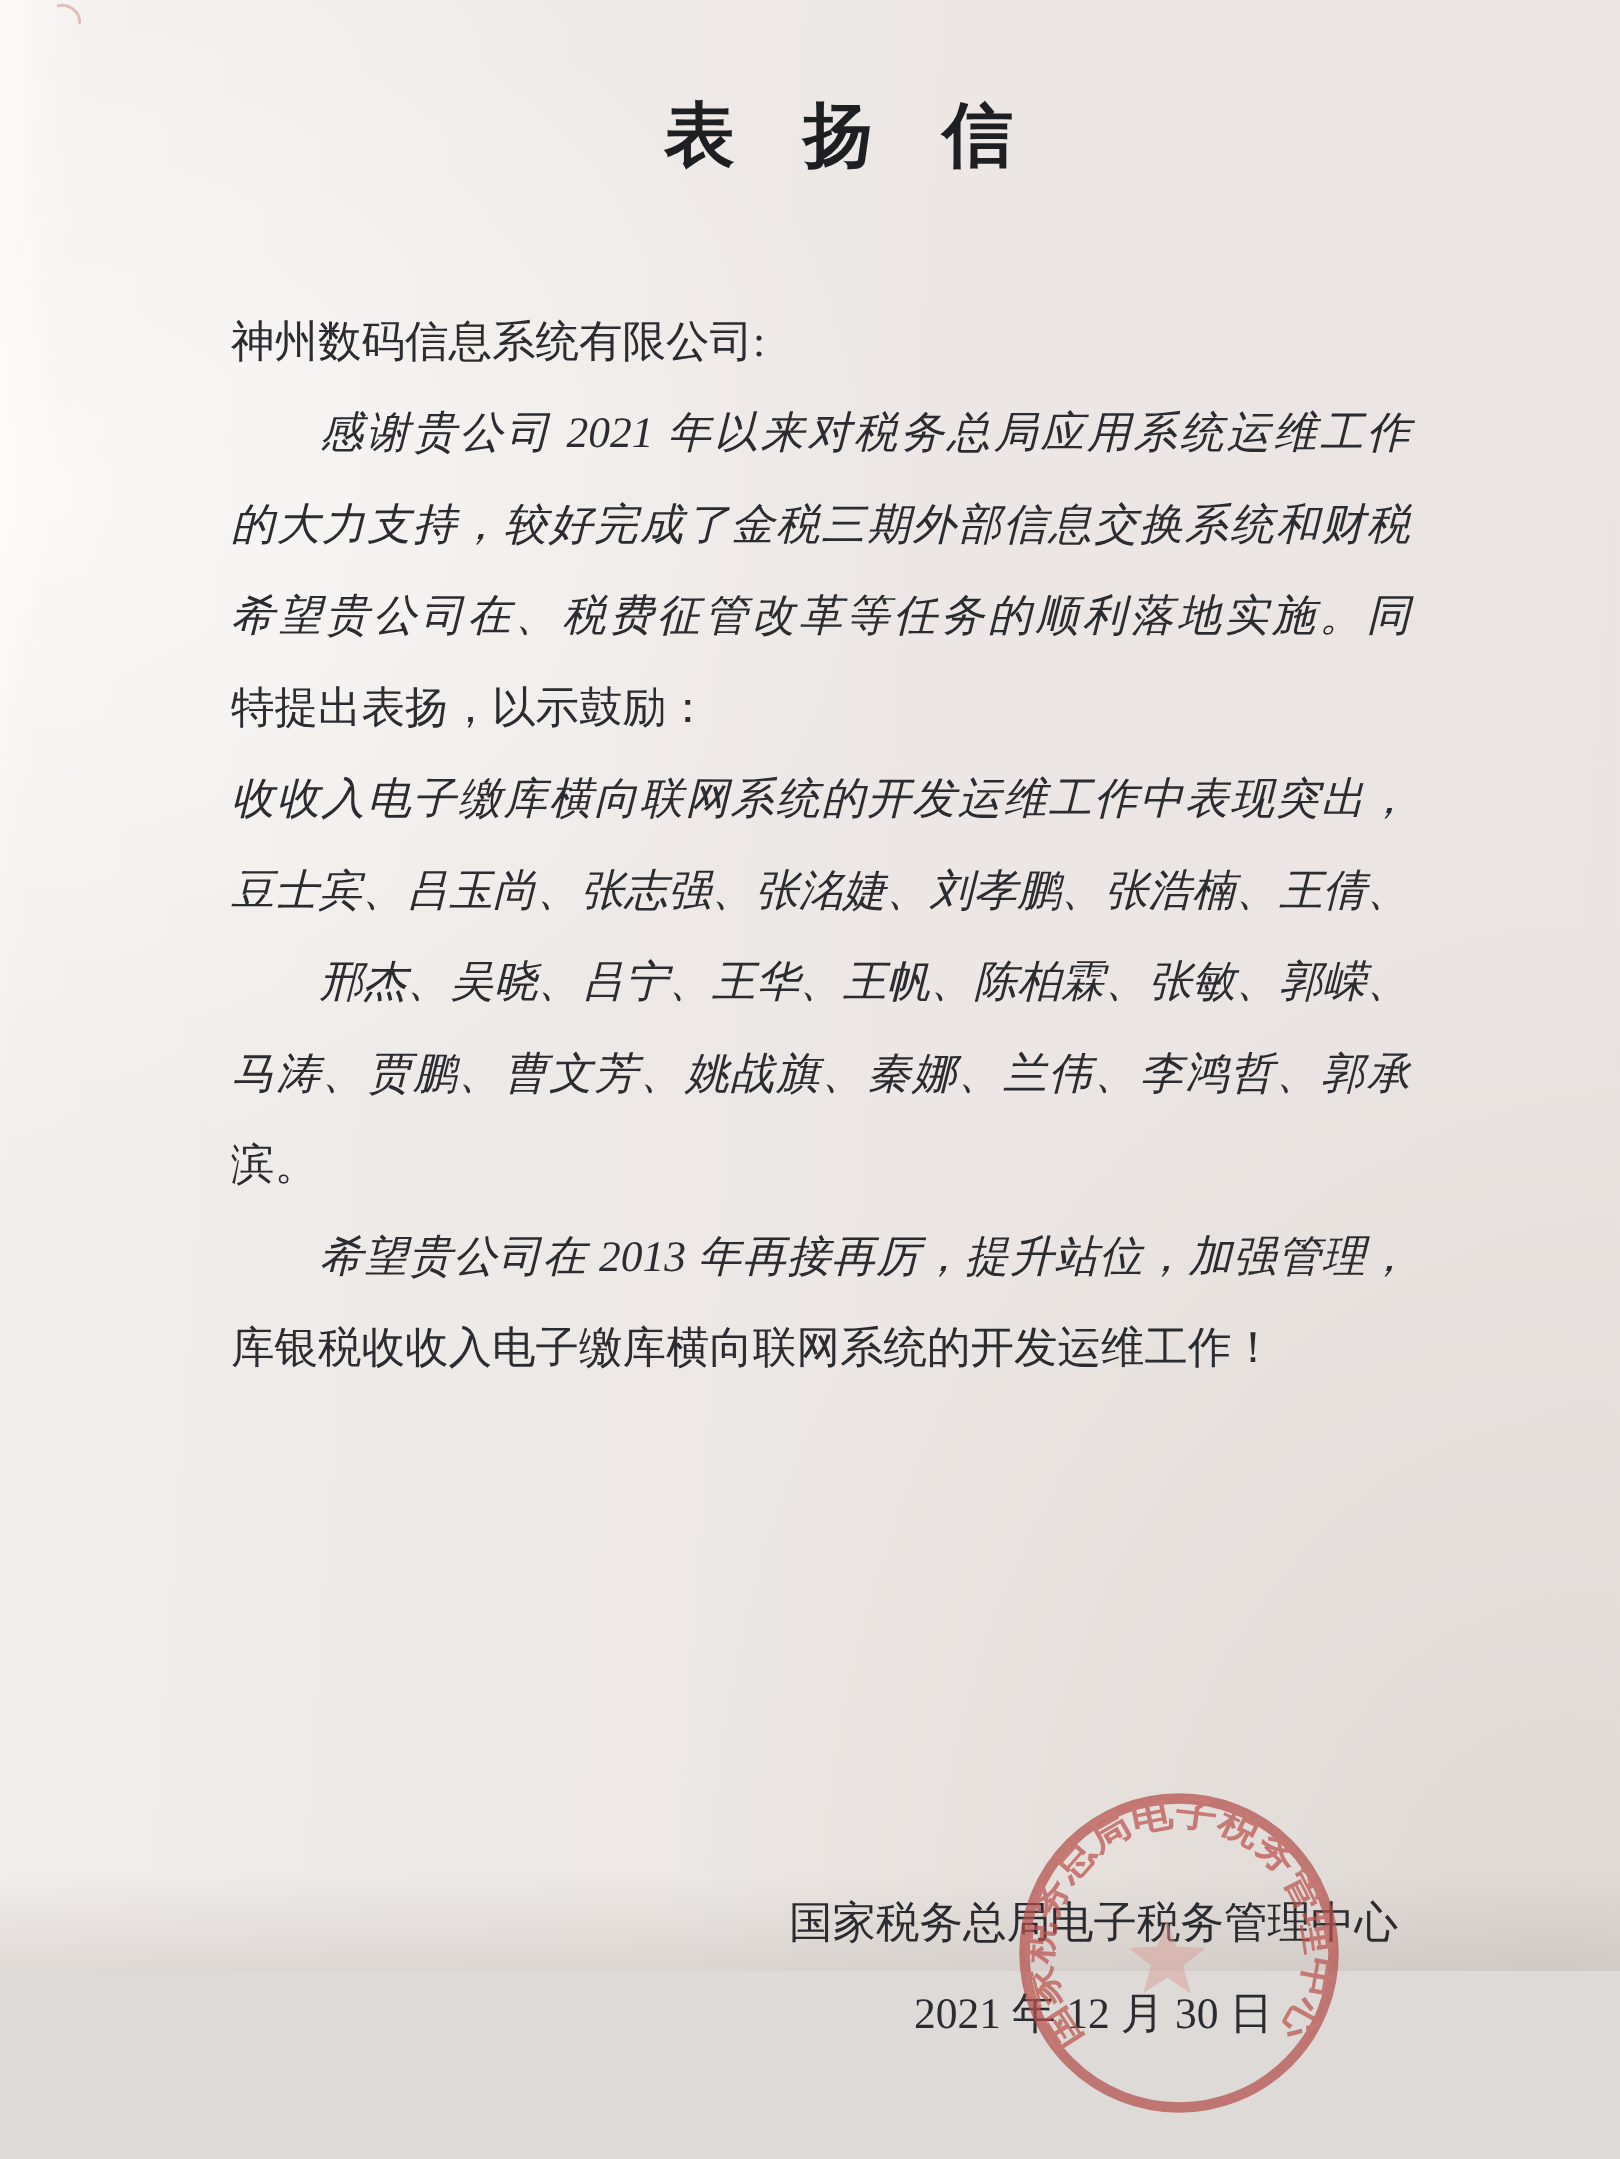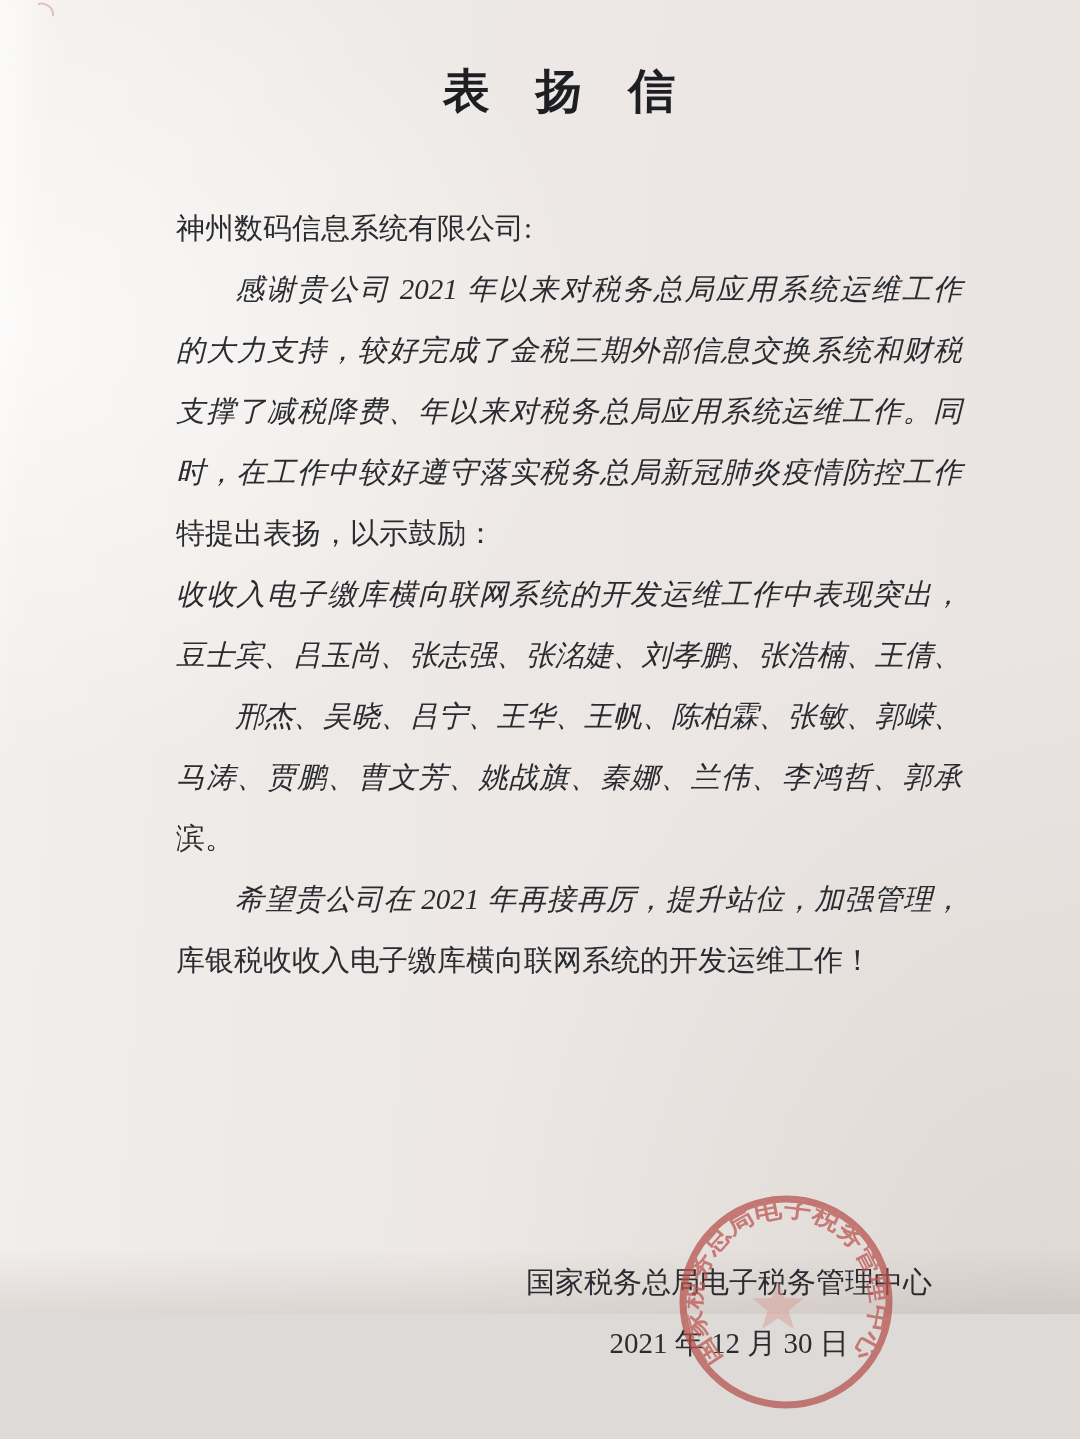--- a/index.html
+++ b/index.html
@@ -17,21 +17,21 @@
       radial-gradient(120% 120% at 95% 100%, rgba(120,105,100,0.10) 0%, rgba(120,105,100,0) 45%),
       linear-gradient(94deg, #fbfaf9 0%, #f2eeeb 5%, #eeeae7 28%, #ece7e4 60%, #eae5e2 100%);
     color:#2a2b2f;
   }
   .title{
     position:absolute;left:166px;top:64px;width:786px;
     text-align:center;font-size:47px;line-height:54px;font-weight:700;
     color:#1e1f23;word-spacing:34px;white-space:pre;
   }
   .letter-body{
-    position:absolute;left:176px;top:198px;width:786px;
+    position:absolute;left:154px;top:198px;width:786px;
     font-size:29px;color:#2b2c31;
   }
   .letter-body .line{
     line-height:61px;height:61px;white-space:nowrap;
   }
   .letter-body .line.stretch{
     white-space:normal;
     text-align:justify;
     text-align-last:justify;
     text-justify:inter-character;
@@ -59,29 +59,28 @@
   <svg class="ink-mark" viewBox="0 0 60 34">
     <path d="M18 4 C 26 2, 34 8, 33 16" fill="none" stroke="#ba5f5a" stroke-width="2"></path>
   </svg>
 
   <div class="title">表 扬 信</div>
 
   <div class="letter-body">
       <div class="line">神州数码信息系统有限公司:</div>
       <div class="line stretch indent">感谢贵公司 2021 年以来对税务总局应用系统运维工作</div>
       <div class="line stretch">的大力支持，较好完成了金税三期外部信息交换系统和财税</div>
-      <div class="line stretch">支撑了减税降费、年以来对税务总局应用系统运维工作。同</div>
-      <div class="line stretch">时，在工作中较好遵守落实税务总局新冠肺炎疫情防控工作</div>
+      <div class="line stretch">希望贵公司在、税费征管改革等任务的顺利落地实施。同</div>
       <div class="line">特提出表扬，以示鼓励：</div>
       <div class="line stretch">收收入电子缴库横向联网系统的开发运维工作中表现突出，</div>
       <div class="line stretch">豆士宾、吕玉尚、张志强、张洺婕、刘孝鹏、张浩楠、王倩、</div>
       <div class="line stretch indent">邢杰、吴晓、吕宁、王华、王帆、陈柏霖、张敏、郭嵘、</div>
       <div class="line stretch">马涛、贾鹏、曹文芳、姚战旗、秦娜、兰伟、李鸿哲、郭承</div>
       <div class="line">滨。</div>
-      <div class="line stretch indent">希望贵公司在 2021 年再接再厉，提升站位，加强管理，</div>
+      <div class="line stretch indent">希望贵公司在 2013 年再接再厉，提升站位，加强管理，</div>
       <div class="line">库银税收收入电子缴库横向联网系统的开发运维工作！</div>
     </div>
 
   <div class="signature">
     <div>国家税务总局电子税务管理中心</div>
     <div>2021 年 12 月 30 日</div>
   </div>
 
   <svg class="seal" viewBox="0 0 230 230">
     <defs>

